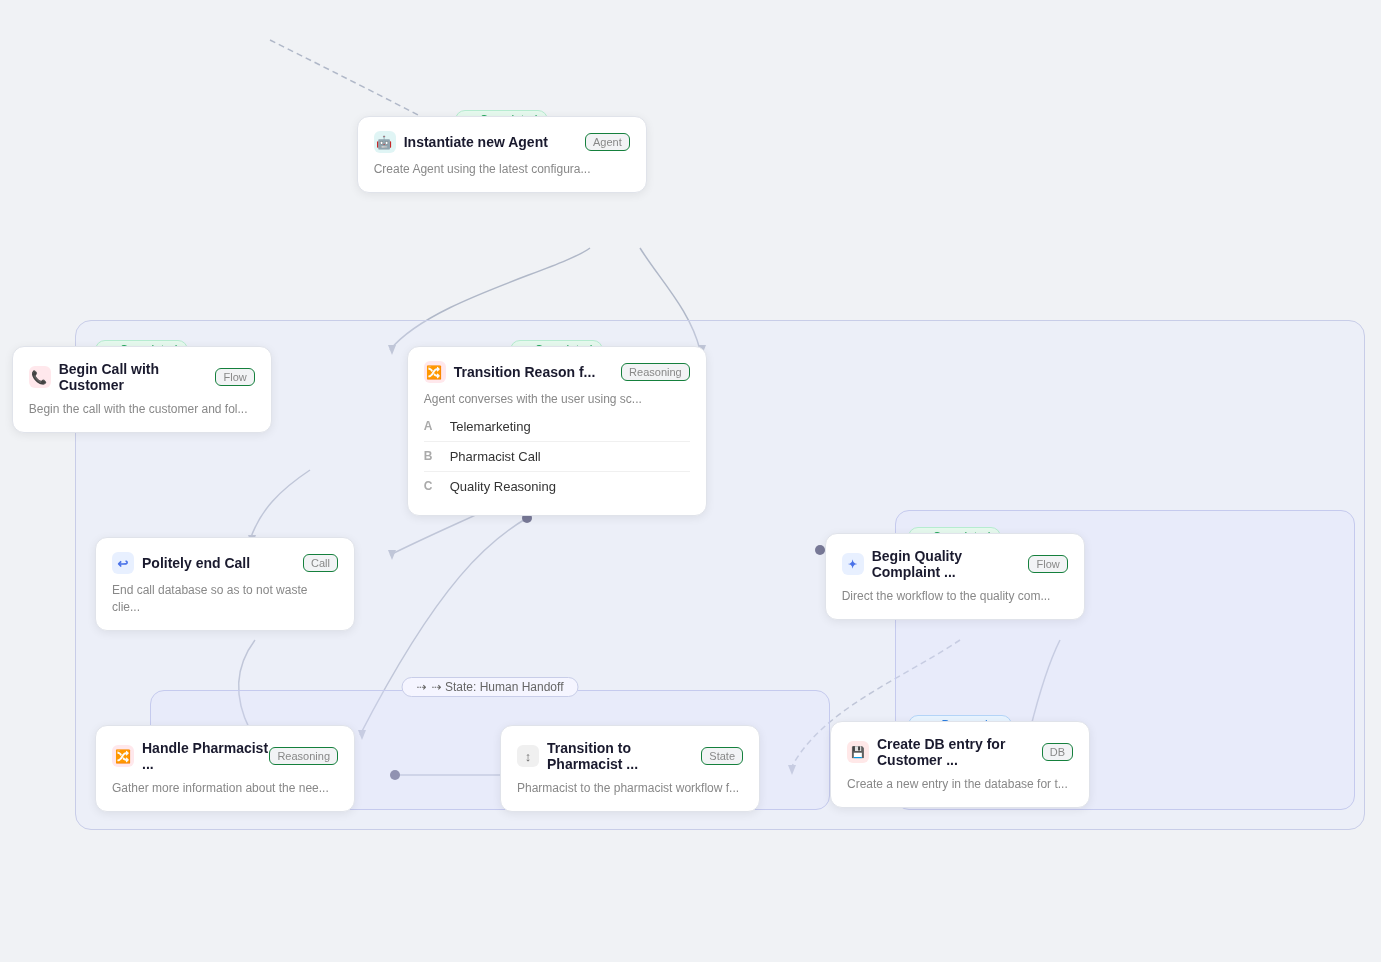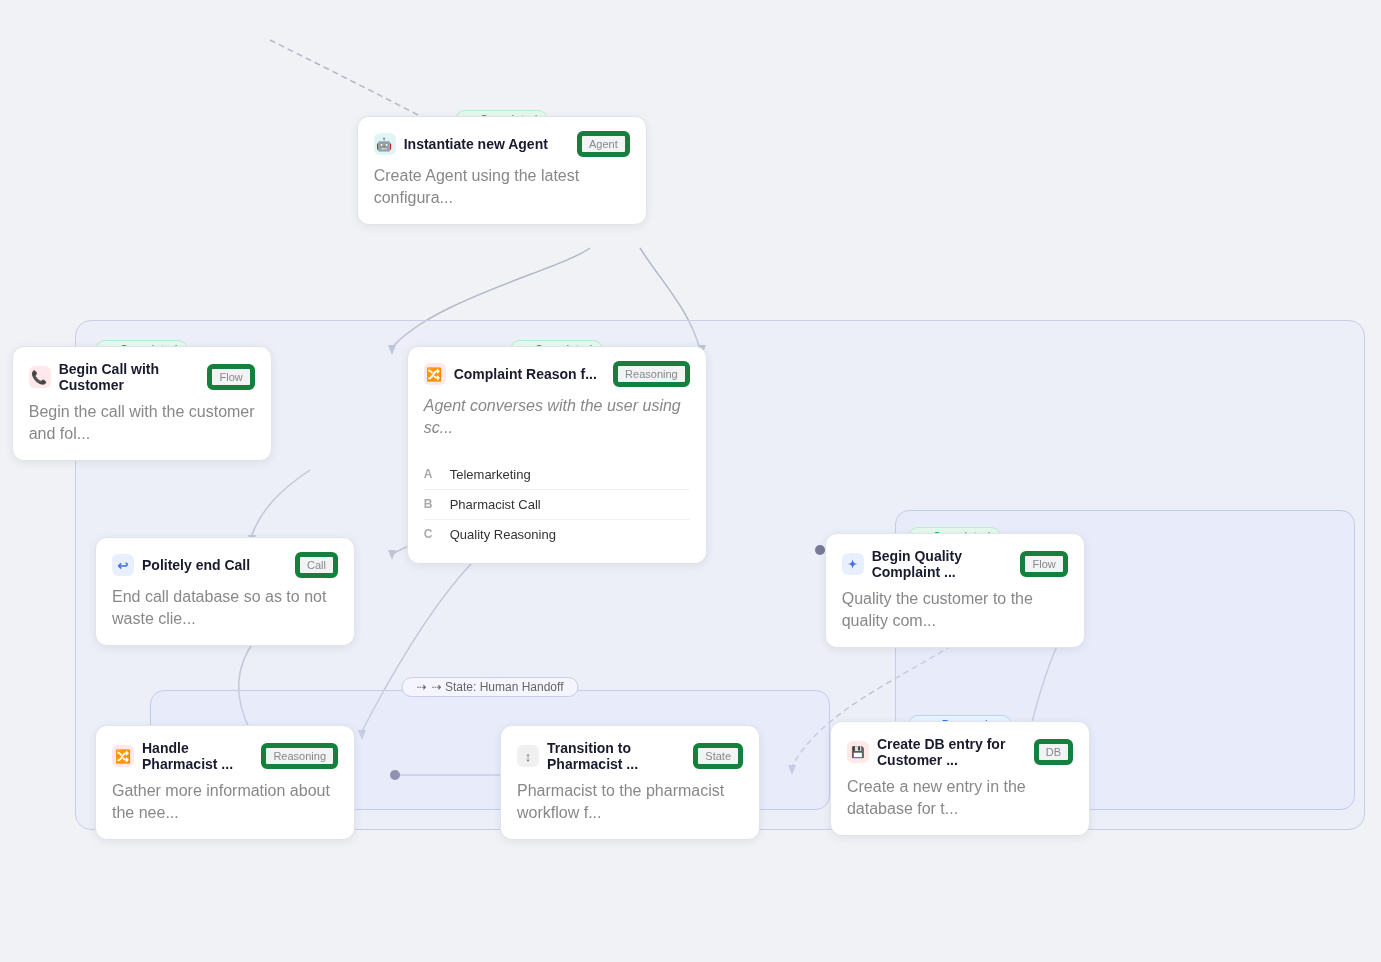--- a/index.html
+++ b/index.html
@@ -83,27 +83,27 @@
       justify-content: center;
       font-size: 13px;
       flex-shrink: 0;
     }
 
     .node-type-badge {
       font-size: 11px;
       font-weight: 500;
       color: #888;
       background: #f2f3f5;
-      border: 5px solid #15803d;
+      border: 1px solid #15803d;
       border-radius: 6px;
       padding: 2px 7px;
     }
 
     .node-desc {
-      font-size: 16px;
+      font-size: 12px;
       color: #888;
       line-height: 1.4;
     }
 
     
     .group-container {
       position: absolute;
       border-radius: 16px;
       border: 1.5px solid #c8cde8;
       background: rgba(230,232,255,0.3);
@@ -264,25 +264,25 @@
       <div class="node-desc">Begin the call with the customer and fol...</div>
     </div>
   </div>
 
   <div style="position:absolute; top:340px; left:510px; display:flex; flex-direction:column; align-items:center; z-index:5;">
     <span class="status-completed">✓  Completed</span>
     <div class="node-card" style="margin-top:6px; width:300px;">
       <div class="node-header">
         <div class="node-title">
           <div class="node-icon icon-pink" style="color:#e05090;">🔀</div>
-          <span>Complaint Reason f...</span>
+          <span>Transition Reason f...</span>
         </div>
         <span class="node-type-badge">Reasoning</span>
       </div>
-      <div class="node-desc" style="margin-bottom:20px;font-style:italic;">Agent converses with the user using sc...</div>
+      <div class="node-desc" style="margin-bottom:4px;">Agent converses with the user using sc...</div>
       <div>
         <div class="option-row">
           <span class="option-letter">A</span>
           <span>Telemarketing</span>
         </div>
         <div class="option-row">
           <span class="option-letter">B</span>
           <span>Pharmacist Call</span>
         </div>
         <div class="option-row">
@@ -335,21 +335,21 @@
   <div style="position:absolute; top:527px; left:908px; display:flex; flex-direction:column; align-items:center; z-index:5;">
     <span class="status-completed">✓  Completed</span>
     <div class="node-card" style="margin-top:6px;">
       <div class="node-header">
         <div class="node-title">
           <div class="node-icon icon-blue" style="font-size:11px; color:#4a72e8;">✦</div>
           <span>Begin Quality Complaint ...</span>
         </div>
         <span class="node-type-badge">Flow</span>
       </div>
-      <div class="node-desc">Quality the customer to the quality com...</div>
+      <div class="node-desc">Direct the workflow to the quality com...</div>
     </div>
   </div>
 
   <div style="position:absolute; top:715px; left:908px; display:flex; flex-direction:column; align-items:center; z-index:5;">
     <span class="status-processing">
       <span style="width:8px;height:8px;background:#2a7de1;border-radius:50%;display:inline-block;"></span>
       <span>● Processing</span>
     </span>
     <div class="node-card" style="margin-top:6px;">
       <div class="node-header">

